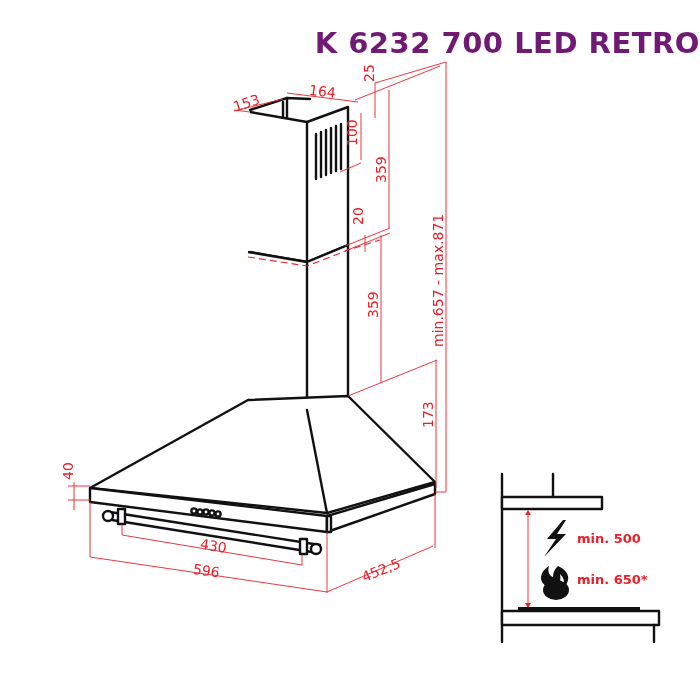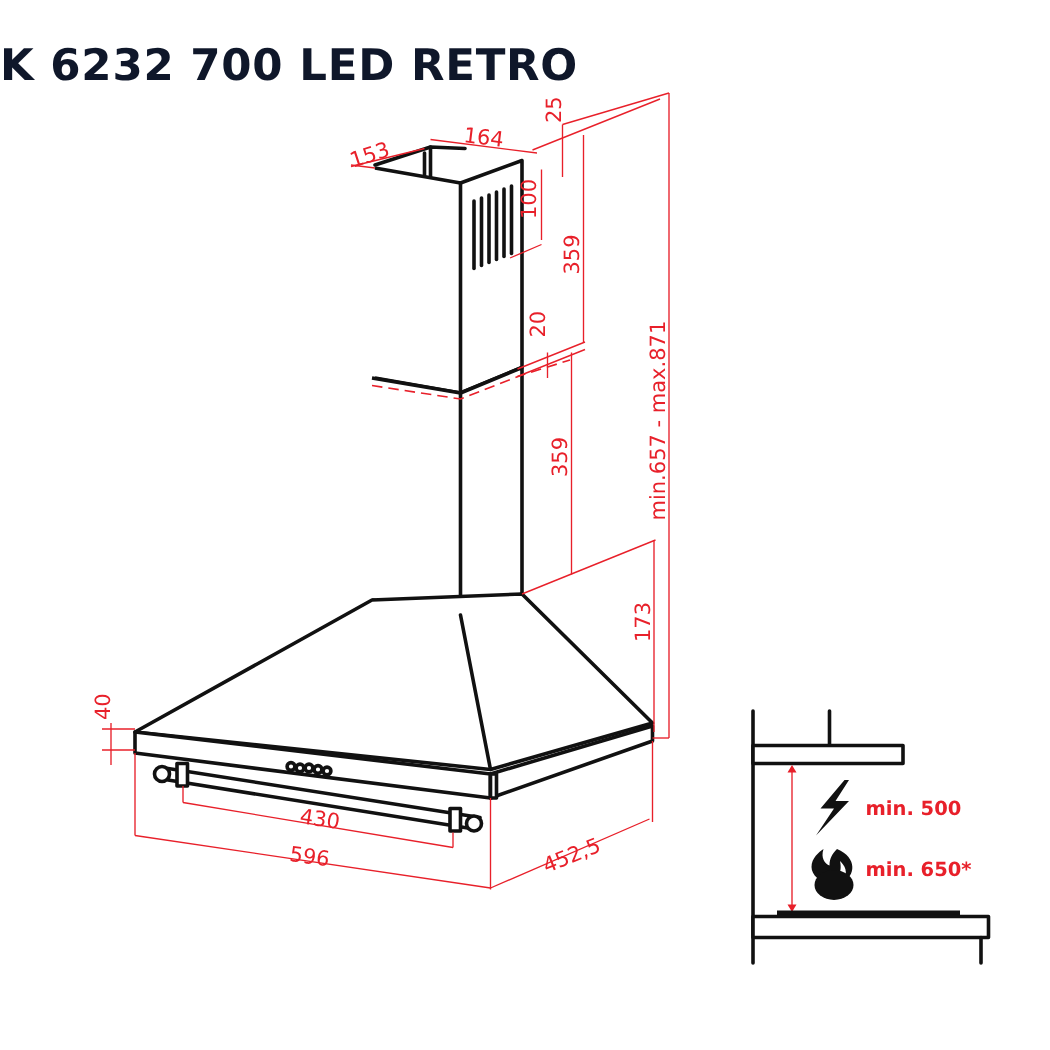--- a/index.html
+++ b/index.html
@@ -1,20 +1,20 @@
 <!DOCTYPE html>
 <html><head>
 <meta charset="utf-8">
 <style>
   html, body { margin: 0; padding: 0; background: #ffffff; }
   body { width: 700px; height: 700px; position: relative; overflow: hidden; font-family: "DejaVu Sans", sans-serif; }
   #title {
-    position: absolute; top: 26px; left: 0; width: 700px; text-align: left;
+    position: absolute; top: 26px; left: 0; width: 700px; text-align: right;
     font-family: "DejaVu Sans", sans-serif; font-weight: bold; font-size: 29px;
-    color: #0f172a; letter-spacing: 0.5px;
+    color: #701a75; letter-spacing: 0.5px;
   }
   svg { position: absolute; left: 0; top: 0; }
   .dim { font-family: "DejaVu Sans", sans-serif; font-size: 14px; fill: #e8202a; }
   .note { font-family: "DejaVu Sans", sans-serif; font-size: 13px; font-weight: bold; fill: #e8202a; }
   .obj { stroke: #111; stroke-width: 2.4; fill: none; stroke-linejoin: round; stroke-linecap: round; }
   .objf { stroke: #111; stroke-width: 2.4; fill: #fff; stroke-linejoin: round; }
   .dl { stroke: #e8202a; stroke-width: 0.9; fill: none; }
   .dash { stroke: #e8202a; stroke-width: 1.1; fill: none; stroke-dasharray: 7 4; }
 </style>
 </head>

